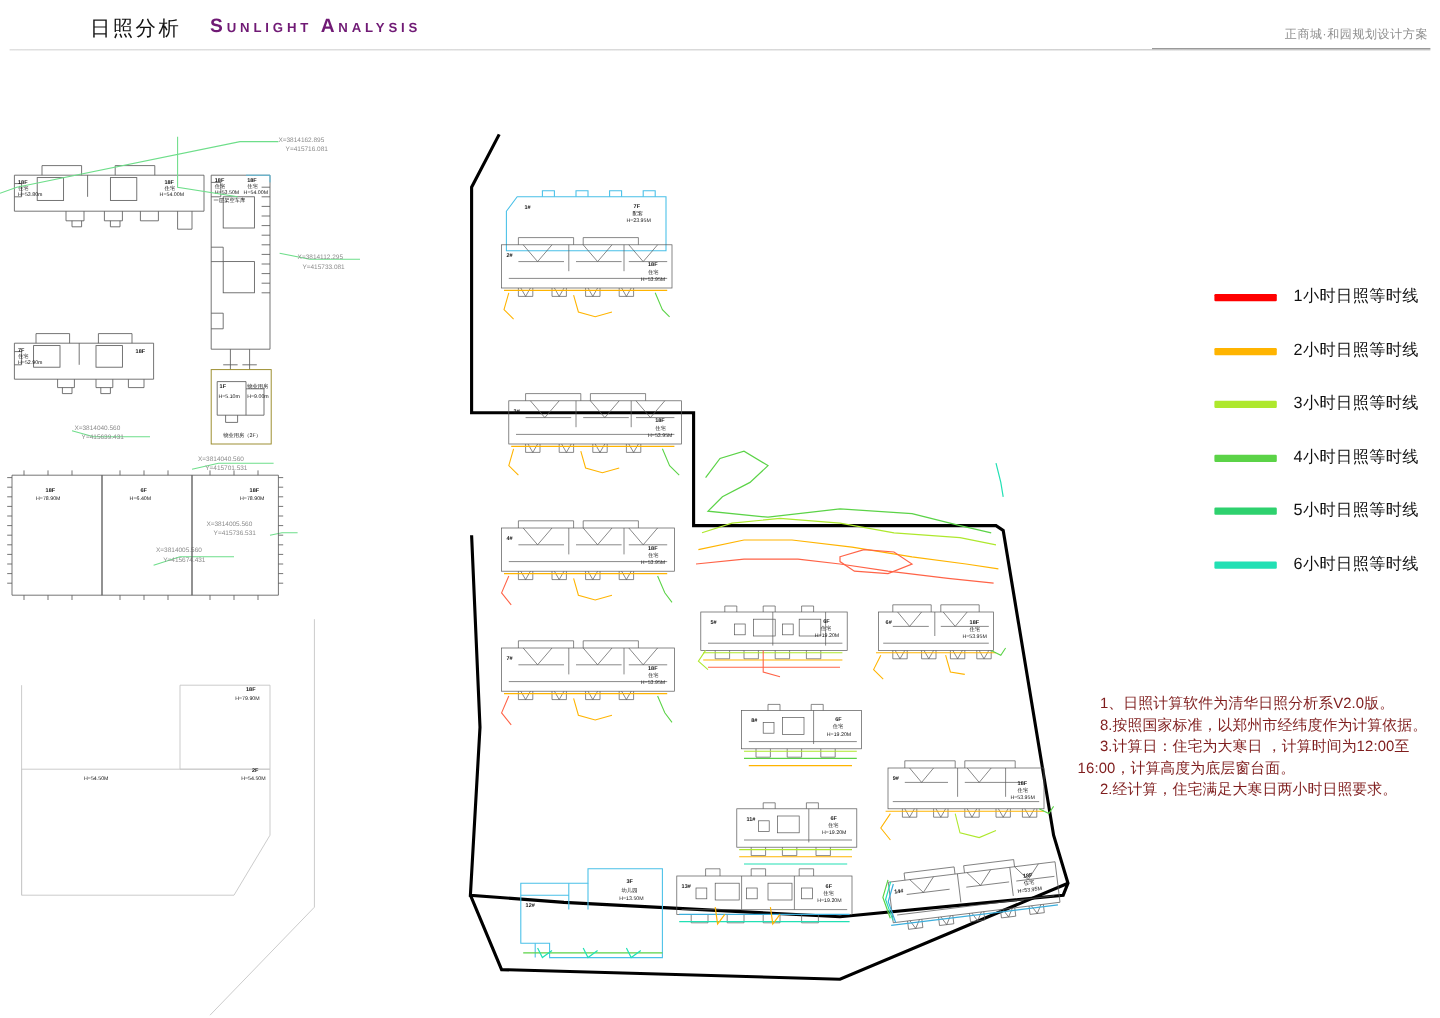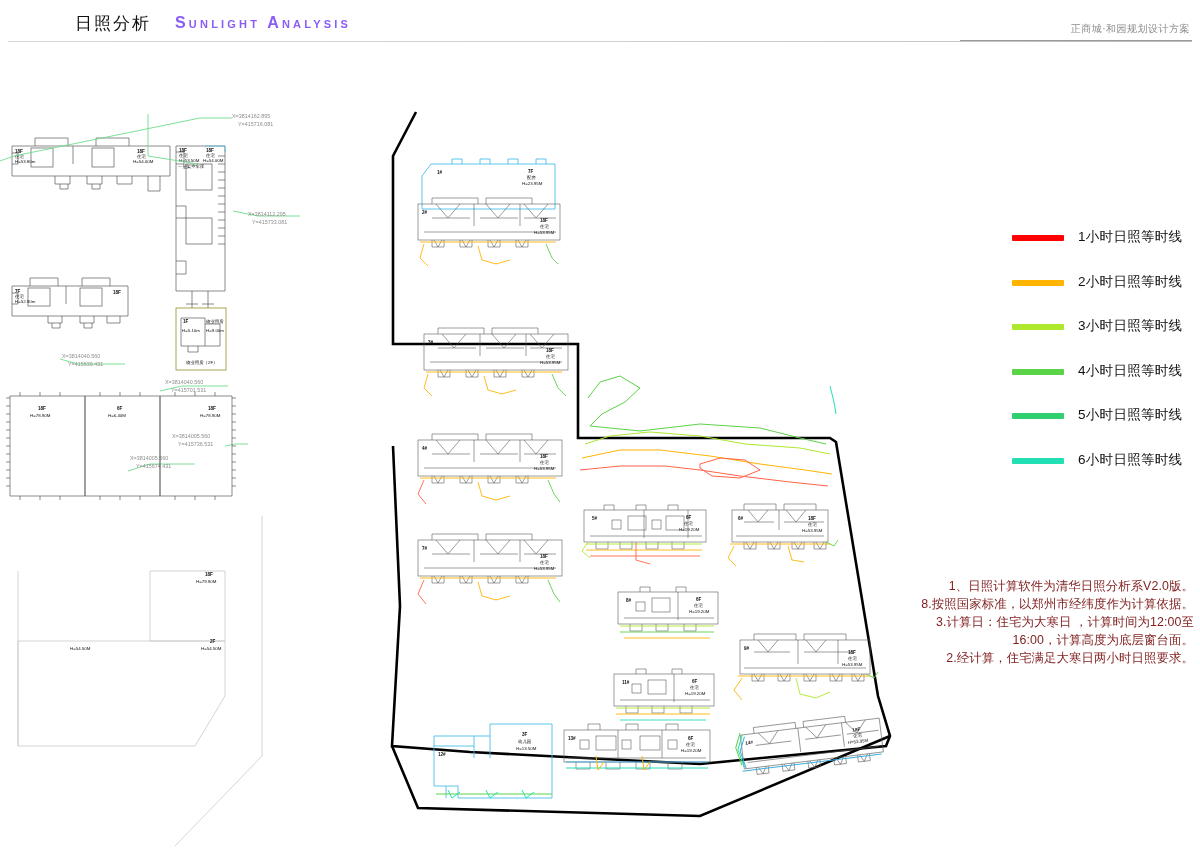--- a/index.html
+++ b/index.html
@@ -2,47 +2,47 @@
 <html><head>
 <meta charset="utf-8">
 <title>日照分析 Sunlight Analysis</title>
 <style>
   html,body{margin:0;padding:0;background:#ffffff;}
   body{
     width:1200px;height:848px;position:relative;overflow:hidden;
     font-family:"Liberation Sans","DejaVu Sans",sans-serif;
     color:#1a1a1a;
   }
-  .sheet{position:absolute;inset:0;background:#fff;text-align:right;}
+  .sheet{position:absolute;inset:0;background:#fff;}
 
   
   .header{position:absolute;left:0;top:0;width:1200px;height:46px;}
   .title-cn{
     position:absolute;left:75px;top:12px;
     font-size:17px;letter-spacing:2px;color:#111;white-space:nowrap;
   }
   .title-en{
     position:absolute;left:175px;top:14px;
-    font-size:16px;letter-spacing:3.2px;color:#8b5cf6;
+    font-size:16px;letter-spacing:3.2px;color:#701a75;
     font-variant:small-caps;font-weight:600;white-space:nowrap;
   }
   .header-rule{
     position:absolute;left:8px;top:41px;width:1184px;height:1px;
     background:linear-gradient(to right,#d8d8d8 0%,#cfcfcf 55%,#bdbdbd 100%);
   }
   .header-rule2{
     position:absolute;left:960px;top:40px;width:232px;height:1px;background:#9a9a9a;
   }
   .project-name{
     position:absolute;right:10px;top:22px;
     font-size:10px;color:#8d8d8d;letter-spacing:.5px;white-space:nowrap;
   }
 
   
-  .legend{position:absolute;left:1012px;top:224px;width:180px;}
+  .legend{position:absolute;left:1012px;top:234px;width:180px;}
   .legend-row{position:relative;height:44.6px;}
   .legend-swatch{
     position:absolute;left:0;top:11px;width:52px;height:6px;border-radius:1px;
   }
   .legend-label{
     position:absolute;left:66px;top:4px;font-size:13.5px;color:#111;
     letter-spacing:.3px;white-space:nowrap;
   }
 
   

